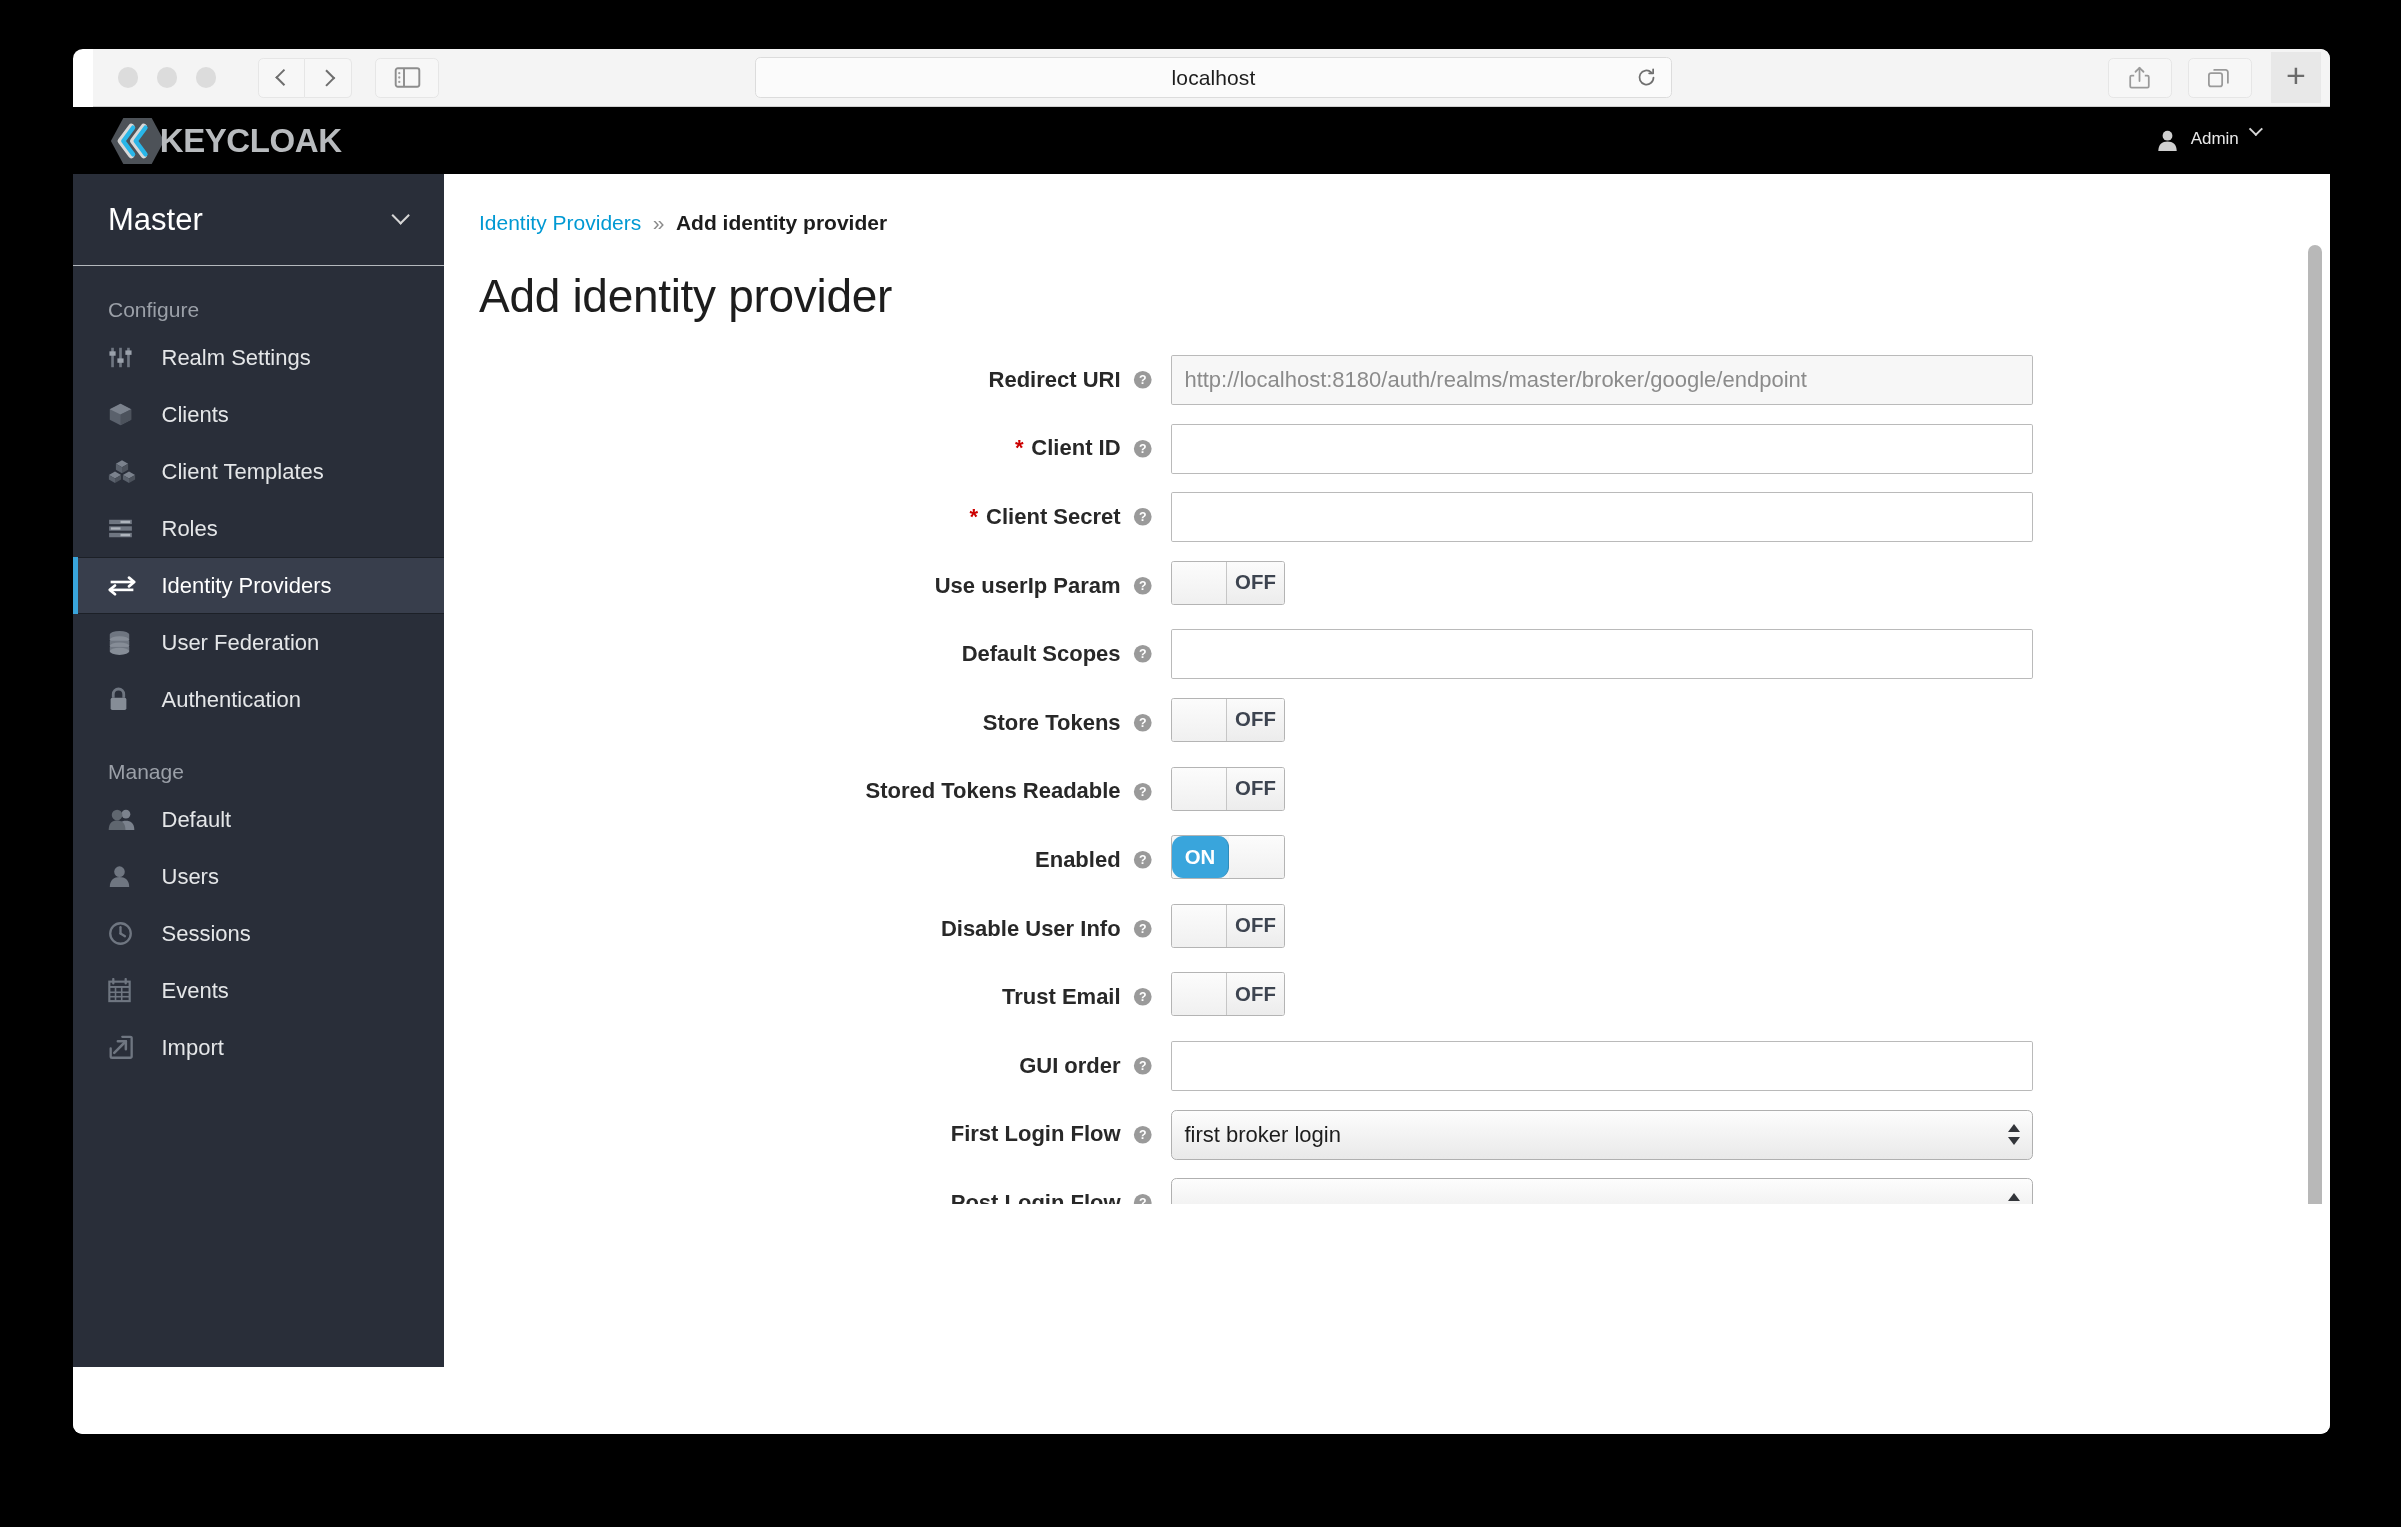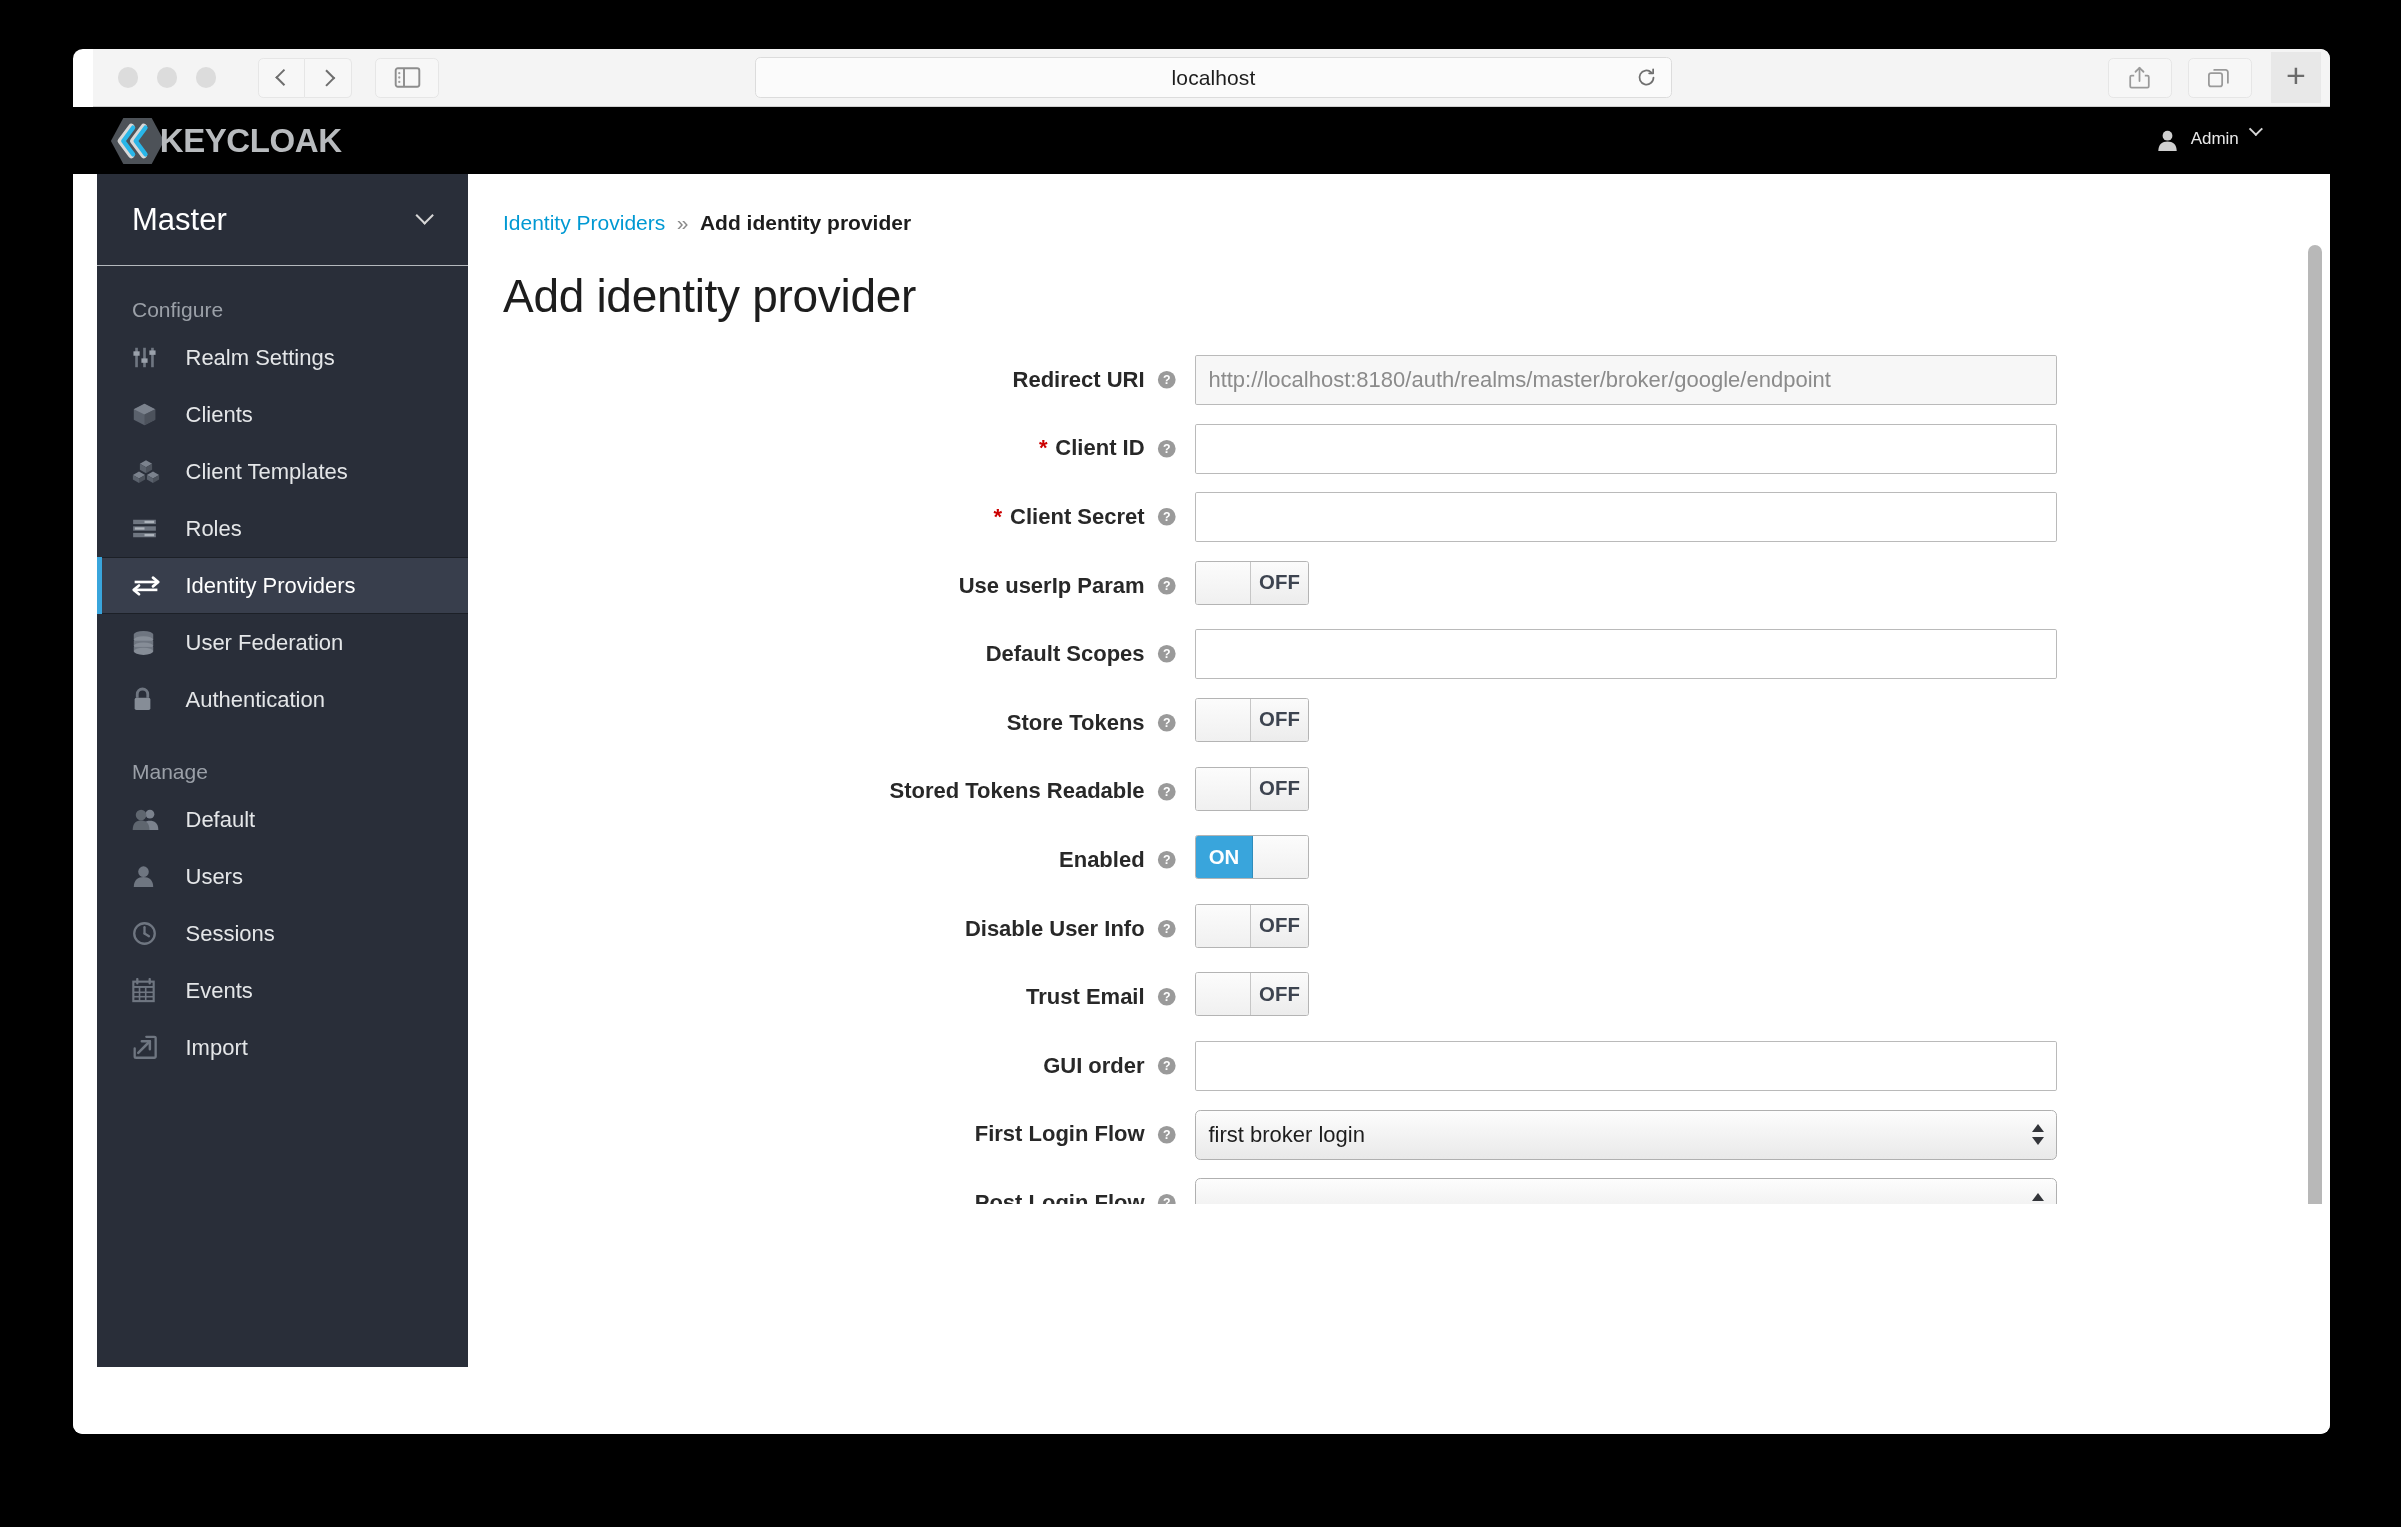--- a/index.html
+++ b/index.html
@@ -151,21 +151,21 @@
   }
   .caret-down {
     width: 9.8px; height: 9.8px;
     border-right: 2.2px solid #d6d6d6;
     border-bottom: 2.2px solid #d6d6d6;
     transform: rotate(45deg);
     margin-top: -5.3px;
   }
 
   
-  #main-split { display: flex; height: 1030px; margin-left: 24px; }
+  #main-split { display: flex; height: 1030px; }
 
   
   #sidebar {
     width: 371px;
     background: #292e39;
     flex-shrink: 0;
     height: 1193px;
   }
   #realm-selector {
     height: 92px;
@@ -319,20 +319,21 @@
     font-weight: bold;
   }
   .toggle.off .knob { border-right: 0.9px solid #c6c6c6; }
   .toggle.off .tlabel { color: #3d4450; background: linear-gradient(#fbfbfb, #ececec); }
   .toggle.on { flex-direction: row; }
   .toggle.on .tlabel {
     background: #39a5dc;
     color: #ffffff;
     order: 1;
     border-right: 0.9px solid #2f8cbb;
+    border-radius: 11px;
   }
   .toggle.on .knob { order: 2; }
 
   
   .select-box {
     position: relative;
     width: 100%;
     height: 50px;
     border: 0.9px solid #b0b0b0;
     border-radius: 5.3px;

